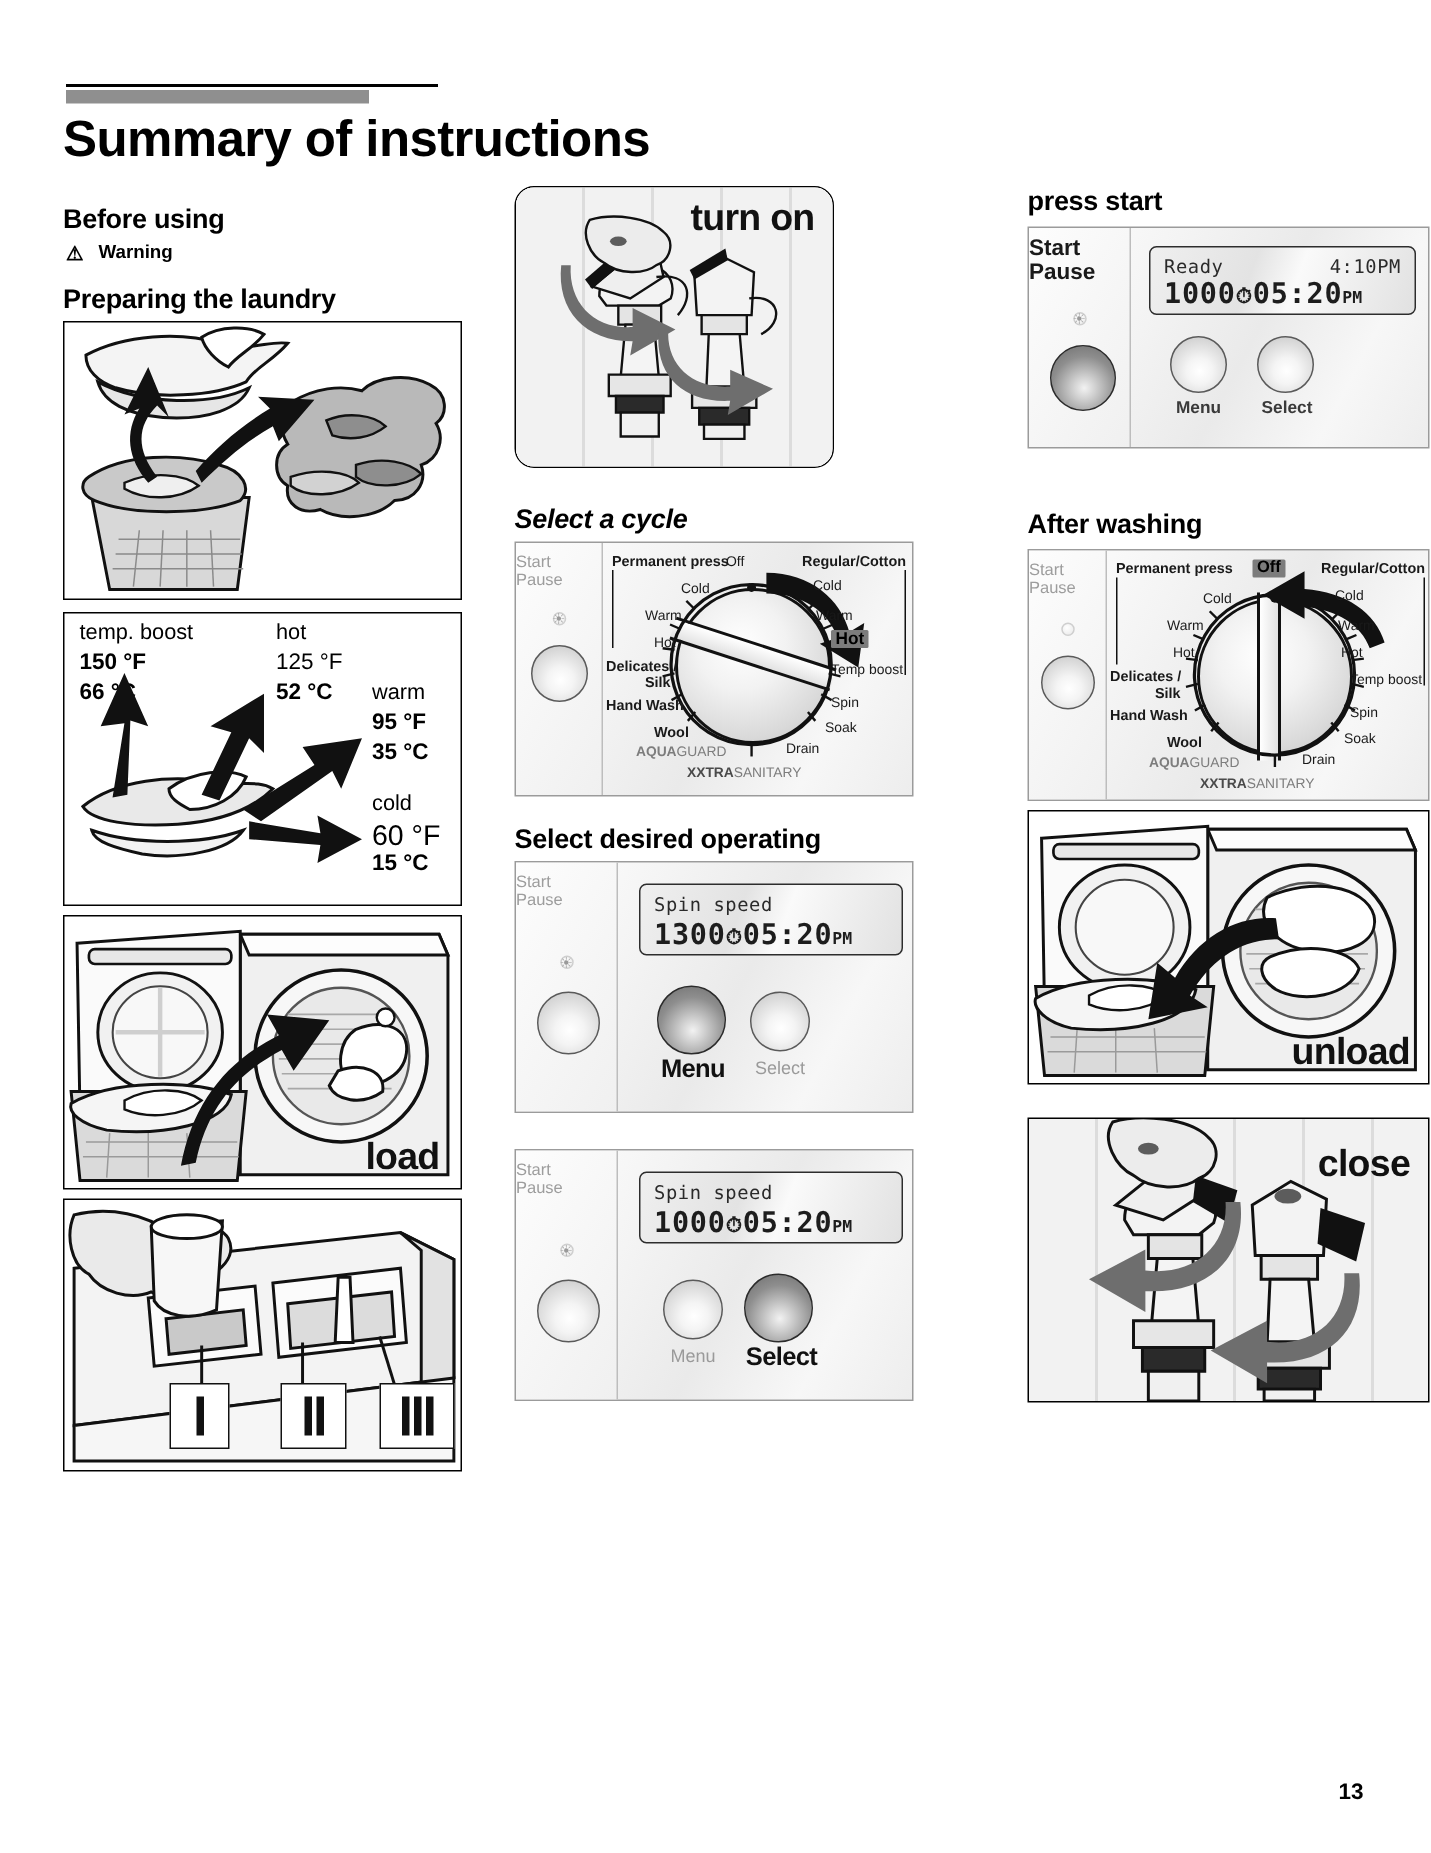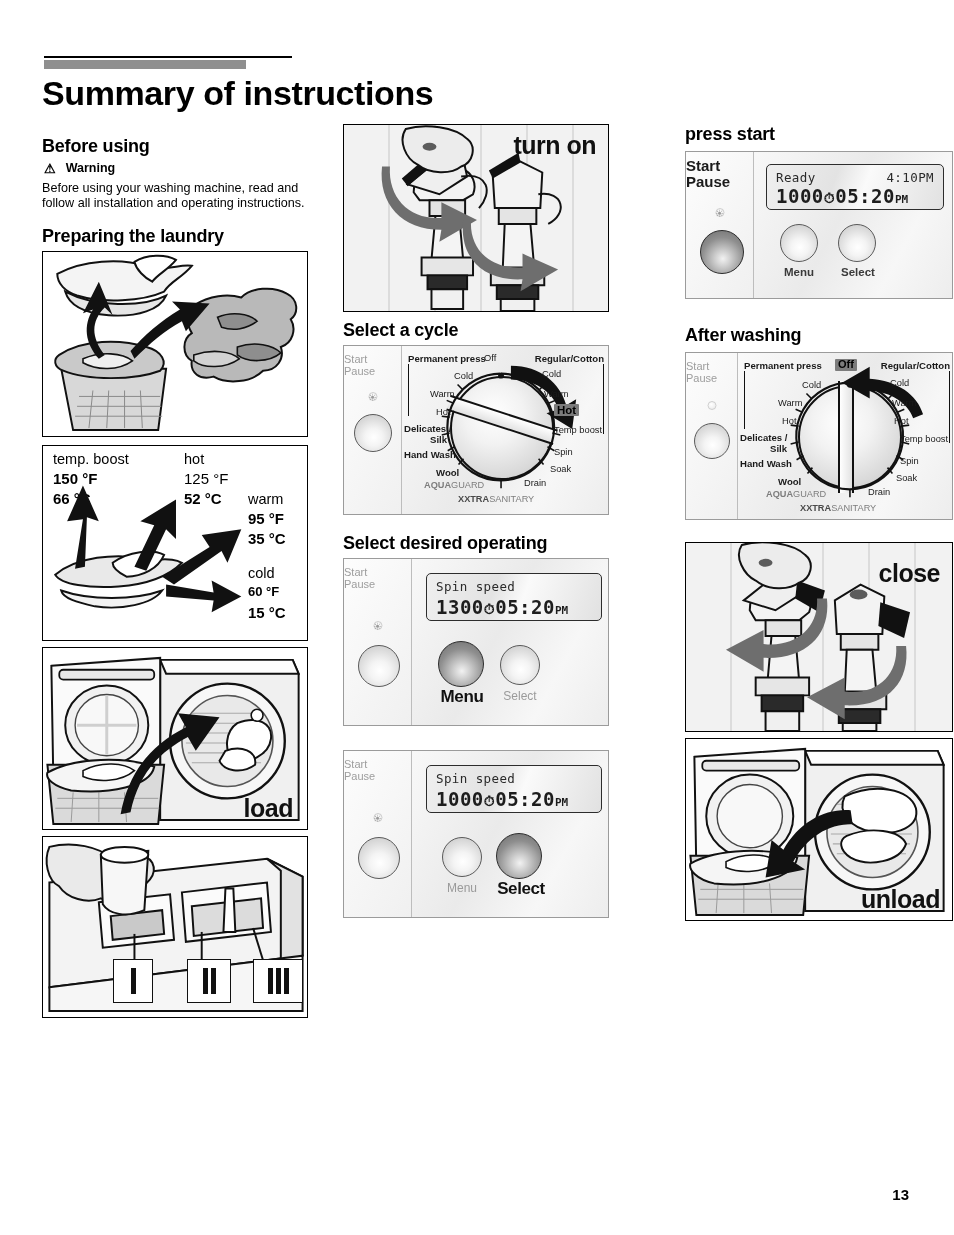--- a/index.html
+++ b/index.html
@@ -199,21 +199,20 @@
 
   <div class="col col-left">
 
     <h2 class="sec">Before using</h2>
 
     <div class="warn-row">
       <span class="warn-tri">⚠</span>
       <span>Warning</span>
     </div>
 
-    <p class="body">Before using your washing machine, read and follow all installation and operating instructions.</p>
 
 
     <h2 class="sec" style="margin-top:14px;">Preparing the laundry</h2>
 
     <div class="fig" style="width:266px;height:186px;">
       <svg class="arrowsvg" viewBox="0 0 266 186">
 
         <path d="M14 22 C40 8 78 6 104 14 C126 20 136 12 150 14 C140 26 128 30 122 40 C100 50 60 52 34 44 C22 40 14 32 14 22Z" fill="#f4f4f4" stroke="#111" stroke-width="2"></path>
         <path d="M22 40 C52 56 100 56 124 44 C118 58 96 66 66 64 C42 62 26 54 22 40Z" fill="#e6e6e6" stroke="#111" stroke-width="2"></path>
         <path d="M92 10 C104 2 124 2 134 8 C126 18 116 22 110 30 C102 26 94 18 92 10Z" fill="#fff" stroke="#111" stroke-width="2"></path>
@@ -252,21 +251,21 @@
 
       <div style="position:absolute;left:141px;top:5px;font-size:14.5px;">hot</div>
       <div style="position:absolute;left:141px;top:24px;font-size:15px;font-weight:normal;">125 °F</div>
       <div style="position:absolute;left:141px;top:44px;font-size:15px;font-weight:bold;">52 °C</div>
 
       <div style="position:absolute;left:205px;top:45px;font-size:14.5px;">warm</div>
       <div style="position:absolute;left:205px;top:64px;font-size:15px;font-weight:bold;">95 °F</div>
       <div style="position:absolute;left:205px;top:84px;font-size:15px;font-weight:bold;">35 °C</div>
 
       <div style="position:absolute;left:205px;top:119px;font-size:14.5px;">cold</div>
-      <div style="position:absolute;left:205px;top:138px;font-size:13px;font-weight:bold;">60 °F</div>
+      <div style="position:absolute;left:205px;top:138px;font-size:19px;font-weight:normal;">60 °F</div>
       <div style="position:absolute;left:205px;top:158px;font-size:15px;font-weight:bold;">15 °C</div>
 
       <svg class="arrowsvg" viewBox="0 0 266 196">
 
         <path d="M12 130 C34 112 72 108 104 114 C118 116 130 112 140 118 C126 132 104 140 76 142 C46 144 18 140 12 130Z" fill="#e9e9e9" stroke="#111" stroke-width="2"></path>
         <path d="M70 118 C86 106 110 104 122 110 C116 124 100 132 84 132 C76 128 70 124 70 118Z" fill="#ffffff" stroke="#111" stroke-width="2"></path>
         <path d="M18 146 C46 156 92 156 120 146 C110 160 78 166 52 162 C34 158 20 154 18 146Z" fill="#f2f2f2" stroke="#111" stroke-width="2"></path>
 
         <path d="M32 124 L40 74 L24 76 L40 40 L56 76 L44 72 L42 122Z" fill="#111"></path>
 
@@ -360,21 +359,21 @@
       <div class="dd-badge" style="left:210px;bottom:14px;width:50px;height:44px;">
         <span class="dd-bar"></span>
         <span class="dd-bar"></span>
         <span class="dd-bar"></span>
       </div>
     </div>
   </div>
 
   <div class="col col-mid">
 
-    <div class="fig" style="width:266px;height:188px;">
+    <div class="fig" style="width:213px;height:188px;border-radius:13px;">
       <div class="tilewall"></div>
       <svg class="arrowsvg" viewBox="0 0 266 188">
 
         <path d="M70 68 C70 48 86 40 100 42 L118 44 C130 48 134 60 130 70 L120 76 L76 76Z" fill="#f3f3f3" stroke="#111" stroke-width="2"></path>
         <path d="M64 60 L94 36 L120 34 L124 52 L96 70Z" fill="#efefef" stroke="#111" stroke-width="2"></path>
         <path d="M64 62 L92 38 L86 30 L58 54Z" fill="#111"></path>
         <path d="M86 76 L122 76 L122 92 L86 92Z" fill="#e4e4e4" stroke="#111" stroke-width="2"></path>
         <path d="M92 92 L116 92 L120 136 L88 136Z" fill="#f4f4f4" stroke="#111" stroke-width="2"></path>
         <path d="M78 134 L130 134 L130 152 L78 152Z" fill="#e6e6e6" stroke="#111" stroke-width="2"></path>
         <path d="M84 152 L124 152 L124 166 L84 166Z" fill="#2a2a2a" stroke="#111" stroke-width="2"></path>
@@ -396,21 +395,21 @@
         <path d="M196 70 C222 66 226 90 206 100" fill="none" stroke="#111" stroke-width="2"></path>
 
         <path d="M46 42 C44 74 66 96 98 94 L98 78 L134 96 L96 118 L98 106
                  C58 106 34 80 38 42Z" fill="#6e6e6e"></path>
         <path d="M128 96 C126 126 148 146 180 144 L180 130 L216 146 L178 168 L180 156
                  C140 158 116 134 120 96Z" fill="#6e6e6e"></path>
       </svg>
       <div class="figlabel" style="right:12px;top:6px;">turn on</div>
     </div>
 
-    <h2 class="sec" style="margin-top:8px;">Select a cycle</h2>
+    <h2 class="sec" style="margin-top:24px;font-style:italic;">Select a cycle</h2>
 
     <div class="panel" style="width:266px;height:170px;margin-top:4px;">
       <div class="panel-left">
         <div class="sp-label dim">
           <span>Start</span><br><span>Pause</span>
         </div>
         <div class="led star"></div>
         <div class="knob light" style="left:10px;top:68px;width:38px;height:38px;"></div>
       </div>
 
@@ -550,21 +549,21 @@
             <span>1000</span><span class="clockicon">⏱</span><span>05:20</span><span class="sm">PM</span>
           </div>
         </div>
         <div class="knob light" style="left:26px;top:72px;width:38px;height:38px;"></div>
         <div class="btn-label" style="left:18px;top:114px;width:54px;font-size:11.5px;font-weight:bold;color:#3a3a3a;">Menu</div>
         <div class="knob light" style="left:84px;top:72px;width:38px;height:38px;"></div>
         <div class="btn-label" style="left:74px;top:114px;width:60px;font-size:11.5px;font-weight:bold;color:#3a3a3a;">Select</div>
       </div>
     </div>
 
-    <h2 class="sec" style="margin-top:26px;">After washing</h2>
+    <h2 class="sec" style="margin-top:40px;">After washing</h2>
 
     <div class="panel" style="width:268px;height:168px;margin-top:6px;">
       <div class="panel-left" style="width:52px;">
         <div class="sp-label dim">
           <span>Start</span><br><span>Pause</span>
         </div>
         <div class="led" style="top:48px;"></div>
         <div class="knob light" style="left:8px;top:70px;width:36px;height:36px;"></div>
       </div>
 
@@ -619,54 +618,20 @@
         <div class="dlab" style="left:158px;top:121px;">Soak</div>
         <div class="dlab" style="left:130px;top:135px;">Drain</div>
 
         <div style="position:absolute;left:28px;top:136px;font-size:9.2px;color:#7d7d7d;">
           <span style="font-weight:bold;">AQUA</span><span>GUARD</span>
         </div>
         <div style="position:absolute;left:62px;top:150px;font-size:9.2px;color:#7d7d7d;">
           <span style="font-weight:bold;color:#4a4a4a;">XXTRA</span><span>SANITARY</span>
         </div>
       </div>
-    </div>
-
-    <div class="fig" style="width:268px;height:190px;margin-top:22px;">
-      <div class="tilewall"></div>
-      <svg class="arrowsvg" viewBox="0 0 268 190">
-
-        <path d="M64 68 C64 48 80 40 94 42 L112 44 C124 48 128 60 124 70 L114 78 L70 78Z" fill="#f3f3f3" stroke="#111" stroke-width="2"></path>
-        <path d="M58 58 L88 34 L114 32 L118 50 L90 68Z" fill="#efefef" stroke="#111" stroke-width="2"></path>
-        <path d="M112 38 L140 48 L134 70 L110 56Z" fill="#111"></path>
-        <path d="M80 78 L116 78 L116 94 L80 94Z" fill="#e4e4e4" stroke="#111" stroke-width="2"></path>
-        <path d="M86 94 L110 94 L114 140 L82 140Z" fill="#f4f4f4" stroke="#111" stroke-width="2"></path>
-        <path d="M70 136 L124 136 L124 154 L70 154Z" fill="#e6e6e6" stroke="#111" stroke-width="2"></path>
-        <path d="M76 154 L118 154 L118 170 L76 170Z" fill="#2a2a2a" stroke="#111" stroke-width="2"></path>
-        <path d="M80 170 L114 170 L114 190 L80 190Z" fill="#f0f0f0" stroke="#111" stroke-width="2"></path>
-
-        <path d="M56 2 C76 -4 108 0 120 12 C130 20 126 36 114 40 C104 48 82 48 70 38
-                 C58 32 48 14 56 2Z" fill="#ececec" stroke="#111" stroke-width="2"></path>
-        <ellipse cx="80" cy="20" rx="7" ry="4" fill="#5c5c5c"></ellipse>
-
-        <path d="M150 58 L176 42 L200 54 L198 92 L152 92Z" fill="#f3f3f3" stroke="#111" stroke-width="2"></path>
-        <ellipse cx="174" cy="52" rx="9" ry="5" fill="#5c5c5c"></ellipse>
-        <path d="M196 60 L226 70 L220 96 L194 84Z" fill="#111"></path>
-        <path d="M156 92 L194 92 L194 108 L156 108Z" fill="#e4e4e4" stroke="#111" stroke-width="2"></path>
-        <path d="M162 108 L188 108 L192 152 L160 152Z" fill="#f4f4f4" stroke="#111" stroke-width="2"></path>
-        <path d="M148 150 L202 150 L202 168 L148 168Z" fill="#e6e6e6" stroke="#111" stroke-width="2"></path>
-        <path d="M154 168 L196 168 L196 182 L154 182Z" fill="#2a2a2a" stroke="#111" stroke-width="2"></path>
-        <path d="M158 182 L192 182 L192 190 L158 190Z" fill="#f0f0f0" stroke="#111" stroke-width="2"></path>
-
-        <path d="M132 56 C134 86 110 106 78 102 L78 88 L40 108 L78 130 L78 116
-                 C122 118 146 92 142 56Z" fill="#6e6e6e"></path>
-        <path d="M212 104 C214 134 192 154 160 150 L160 136 L122 156 L160 178 L160 164
-                 C204 166 226 140 222 104Z" fill="#6e6e6e"></path>
-      </svg>
-      <div class="figlabel" style="right:12px;top:16px;">close</div>
     </div>
 
     <div class="fig" style="width:268px;height:183px;margin-top:6px;">
       <svg class="arrowsvg" viewBox="0 0 268 183">
         <rect x="2" y="2" width="264" height="179" fill="#ffffff"></rect>
         <path d="M120 12 L254 12 L260 26 L260 174 L120 174 Z" fill="#f0f0f0" stroke="#111" stroke-width="2"></path>
         <path d="M120 12 L254 12 L260 26 L126 26 Z" fill="#fdfdfd" stroke="#111" stroke-width="2"></path>
         <circle cx="188" cy="94" r="58" fill="#f7f7f7" stroke="#111" stroke-width="2.4"></circle>
         <circle cx="188" cy="94" r="46" fill="#e9e9e9" stroke="#555" stroke-width="1.6"></circle>
         <g stroke="#a8a8a8" stroke-width="1.1">
@@ -692,16 +657,50 @@
           <line x1="84" y1="146" x2="86" y2="176"></line>
         </g>
         <path d="M4 126 C32 110 84 110 112 120 C108 142 66 150 28 146 C10 142 2 132 4 126Z" fill="#f5f5f5" stroke="#111" stroke-width="2"></path>
         <path d="M40 124 C58 114 82 116 92 124 C78 136 54 136 40 130Z" fill="#fff" stroke="#111" stroke-width="1.6"></path>
 
         <path d="M166 72 C140 70 114 84 98 112 L86 102 L80 140 L120 132 L108 124
                  C122 100 142 86 168 86Z" fill="#111"></path>
       </svg>
       <div class="figlabel" style="right:12px;bottom:6px;">unload</div>
     </div>
+
+    <div class="fig" style="width:268px;height:190px;margin-top:22px;">
+      <div class="tilewall"></div>
+      <svg class="arrowsvg" viewBox="0 0 268 190">
+
+        <path d="M64 68 C64 48 80 40 94 42 L112 44 C124 48 128 60 124 70 L114 78 L70 78Z" fill="#f3f3f3" stroke="#111" stroke-width="2"></path>
+        <path d="M58 58 L88 34 L114 32 L118 50 L90 68Z" fill="#efefef" stroke="#111" stroke-width="2"></path>
+        <path d="M112 38 L140 48 L134 70 L110 56Z" fill="#111"></path>
+        <path d="M80 78 L116 78 L116 94 L80 94Z" fill="#e4e4e4" stroke="#111" stroke-width="2"></path>
+        <path d="M86 94 L110 94 L114 140 L82 140Z" fill="#f4f4f4" stroke="#111" stroke-width="2"></path>
+        <path d="M70 136 L124 136 L124 154 L70 154Z" fill="#e6e6e6" stroke="#111" stroke-width="2"></path>
+        <path d="M76 154 L118 154 L118 170 L76 170Z" fill="#2a2a2a" stroke="#111" stroke-width="2"></path>
+        <path d="M80 170 L114 170 L114 190 L80 190Z" fill="#f0f0f0" stroke="#111" stroke-width="2"></path>
+
+        <path d="M56 2 C76 -4 108 0 120 12 C130 20 126 36 114 40 C104 48 82 48 70 38
+                 C58 32 48 14 56 2Z" fill="#ececec" stroke="#111" stroke-width="2"></path>
+        <ellipse cx="80" cy="20" rx="7" ry="4" fill="#5c5c5c"></ellipse>
+
+        <path d="M150 58 L176 42 L200 54 L198 92 L152 92Z" fill="#f3f3f3" stroke="#111" stroke-width="2"></path>
+        <ellipse cx="174" cy="52" rx="9" ry="5" fill="#5c5c5c"></ellipse>
+        <path d="M196 60 L226 70 L220 96 L194 84Z" fill="#111"></path>
+        <path d="M156 92 L194 92 L194 108 L156 108Z" fill="#e4e4e4" stroke="#111" stroke-width="2"></path>
+        <path d="M162 108 L188 108 L192 152 L160 152Z" fill="#f4f4f4" stroke="#111" stroke-width="2"></path>
+        <path d="M148 150 L202 150 L202 168 L148 168Z" fill="#e6e6e6" stroke="#111" stroke-width="2"></path>
+        <path d="M154 168 L196 168 L196 182 L154 182Z" fill="#2a2a2a" stroke="#111" stroke-width="2"></path>
+        <path d="M158 182 L192 182 L192 190 L158 190Z" fill="#f0f0f0" stroke="#111" stroke-width="2"></path>
+
+        <path d="M132 56 C134 86 110 106 78 102 L78 88 L40 108 L78 130 L78 116
+                 C122 118 146 92 142 56Z" fill="#6e6e6e"></path>
+        <path d="M212 104 C214 134 192 154 160 150 L160 136 L122 156 L160 178 L160 164
+                 C204 166 226 140 222 104Z" fill="#6e6e6e"></path>
+      </svg>
+      <div class="figlabel" style="right:12px;top:16px;">close</div>
+    </div>
   </div>
 
   <div class="pageno">13</div>
 </div>
 
 </body></html>

